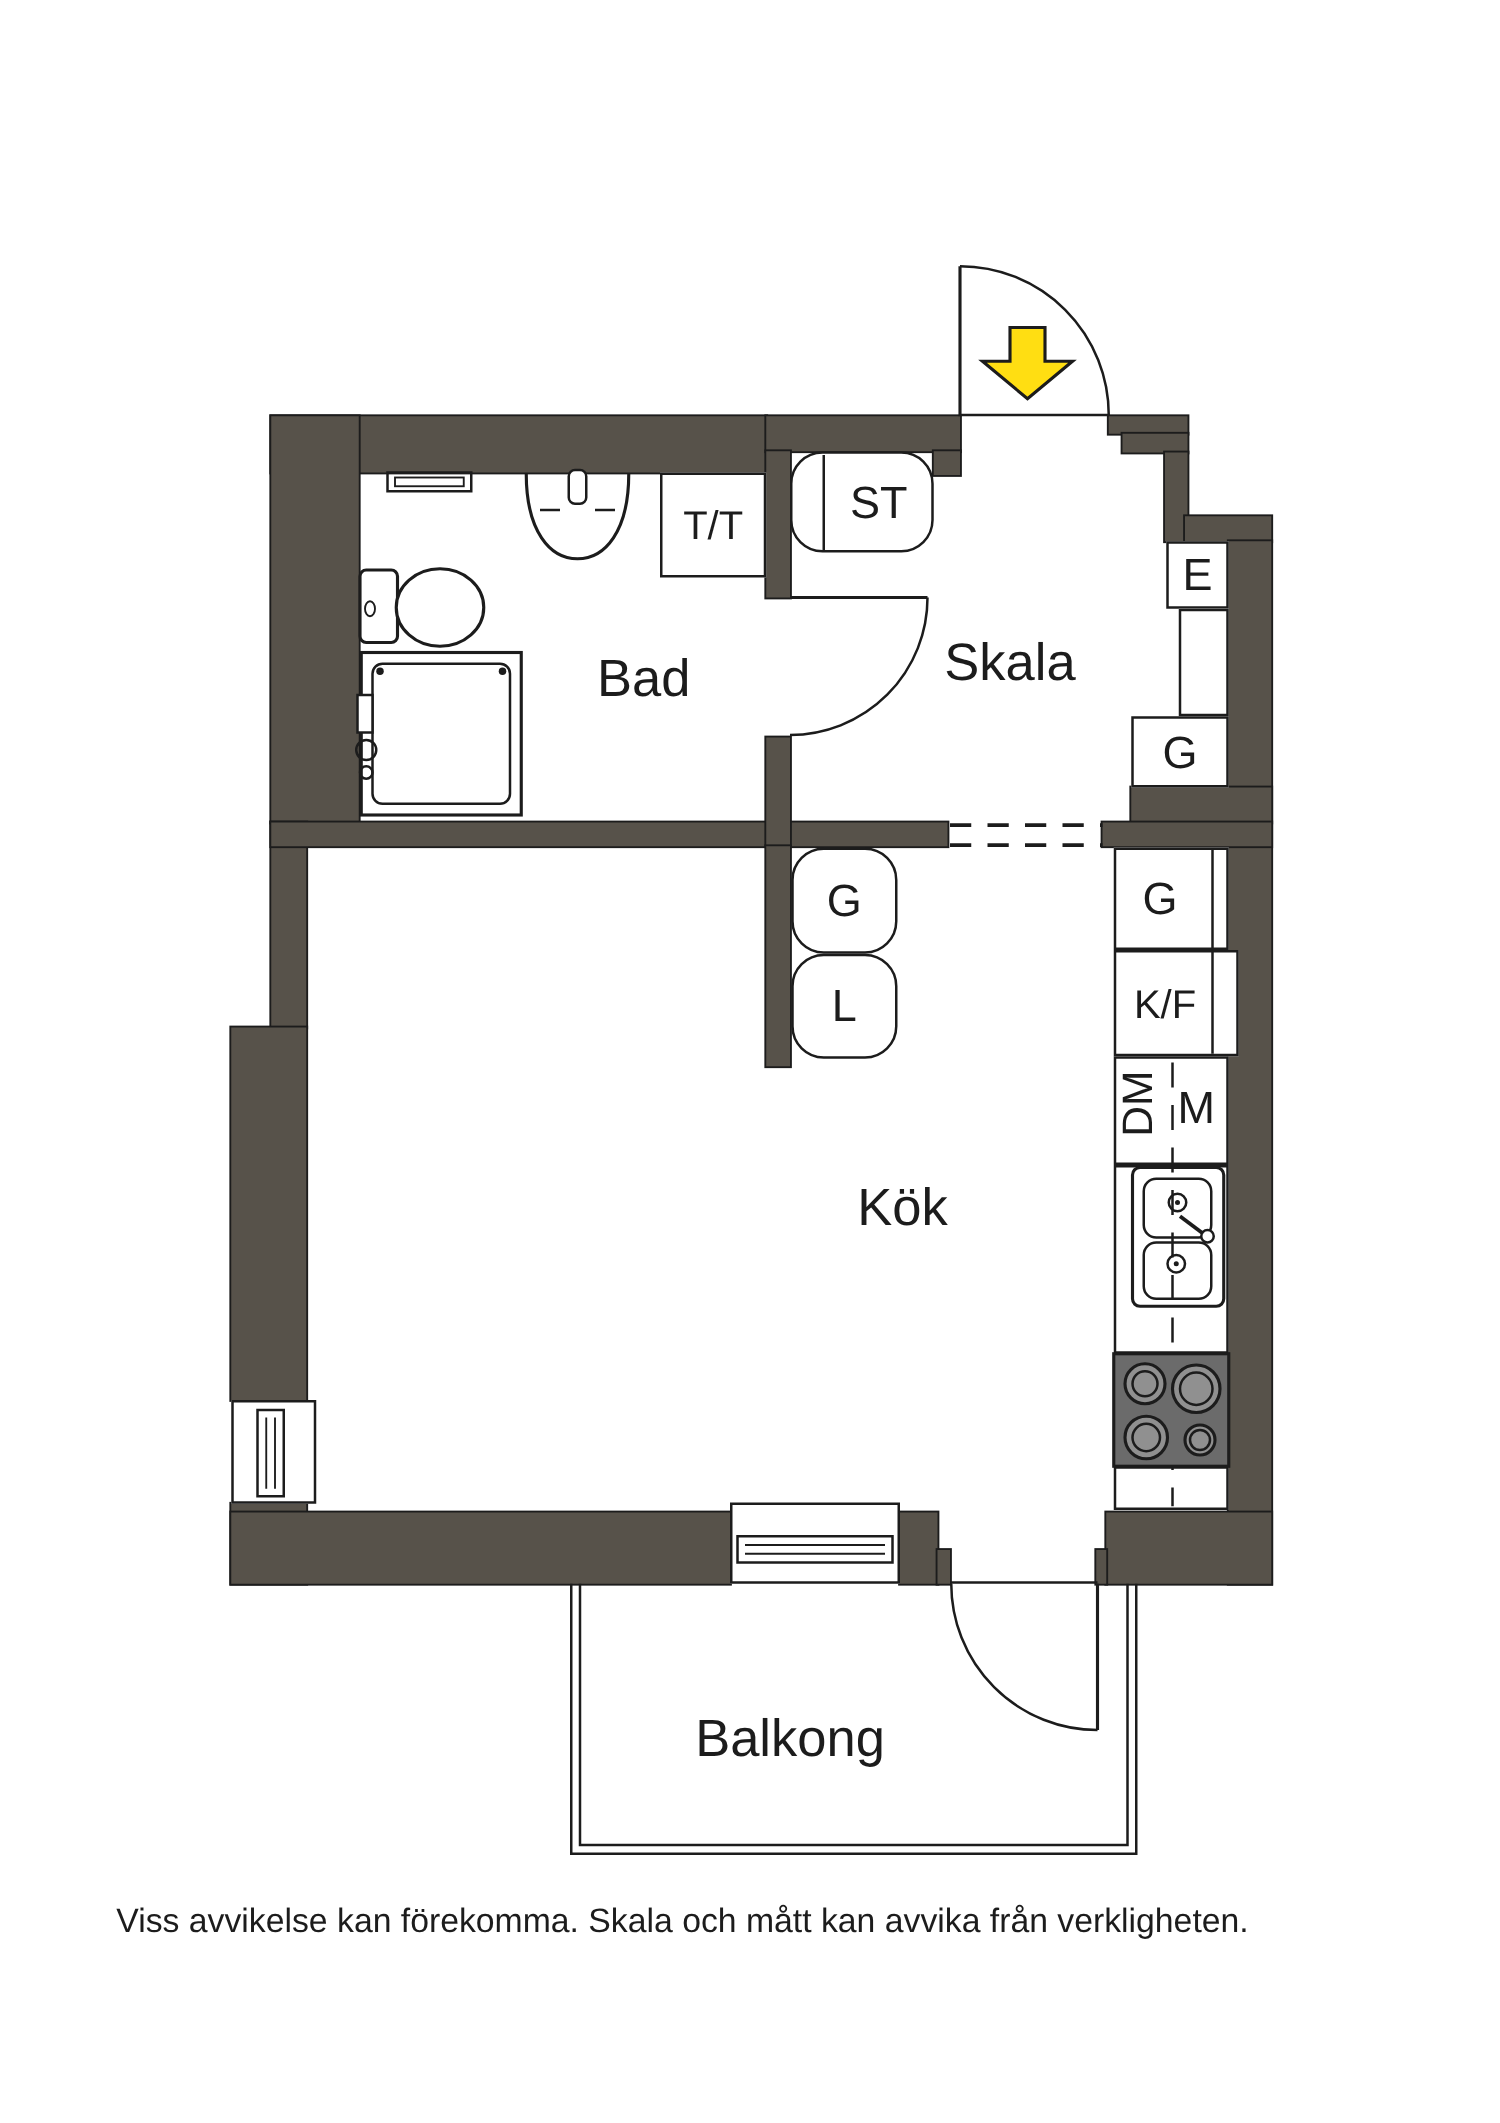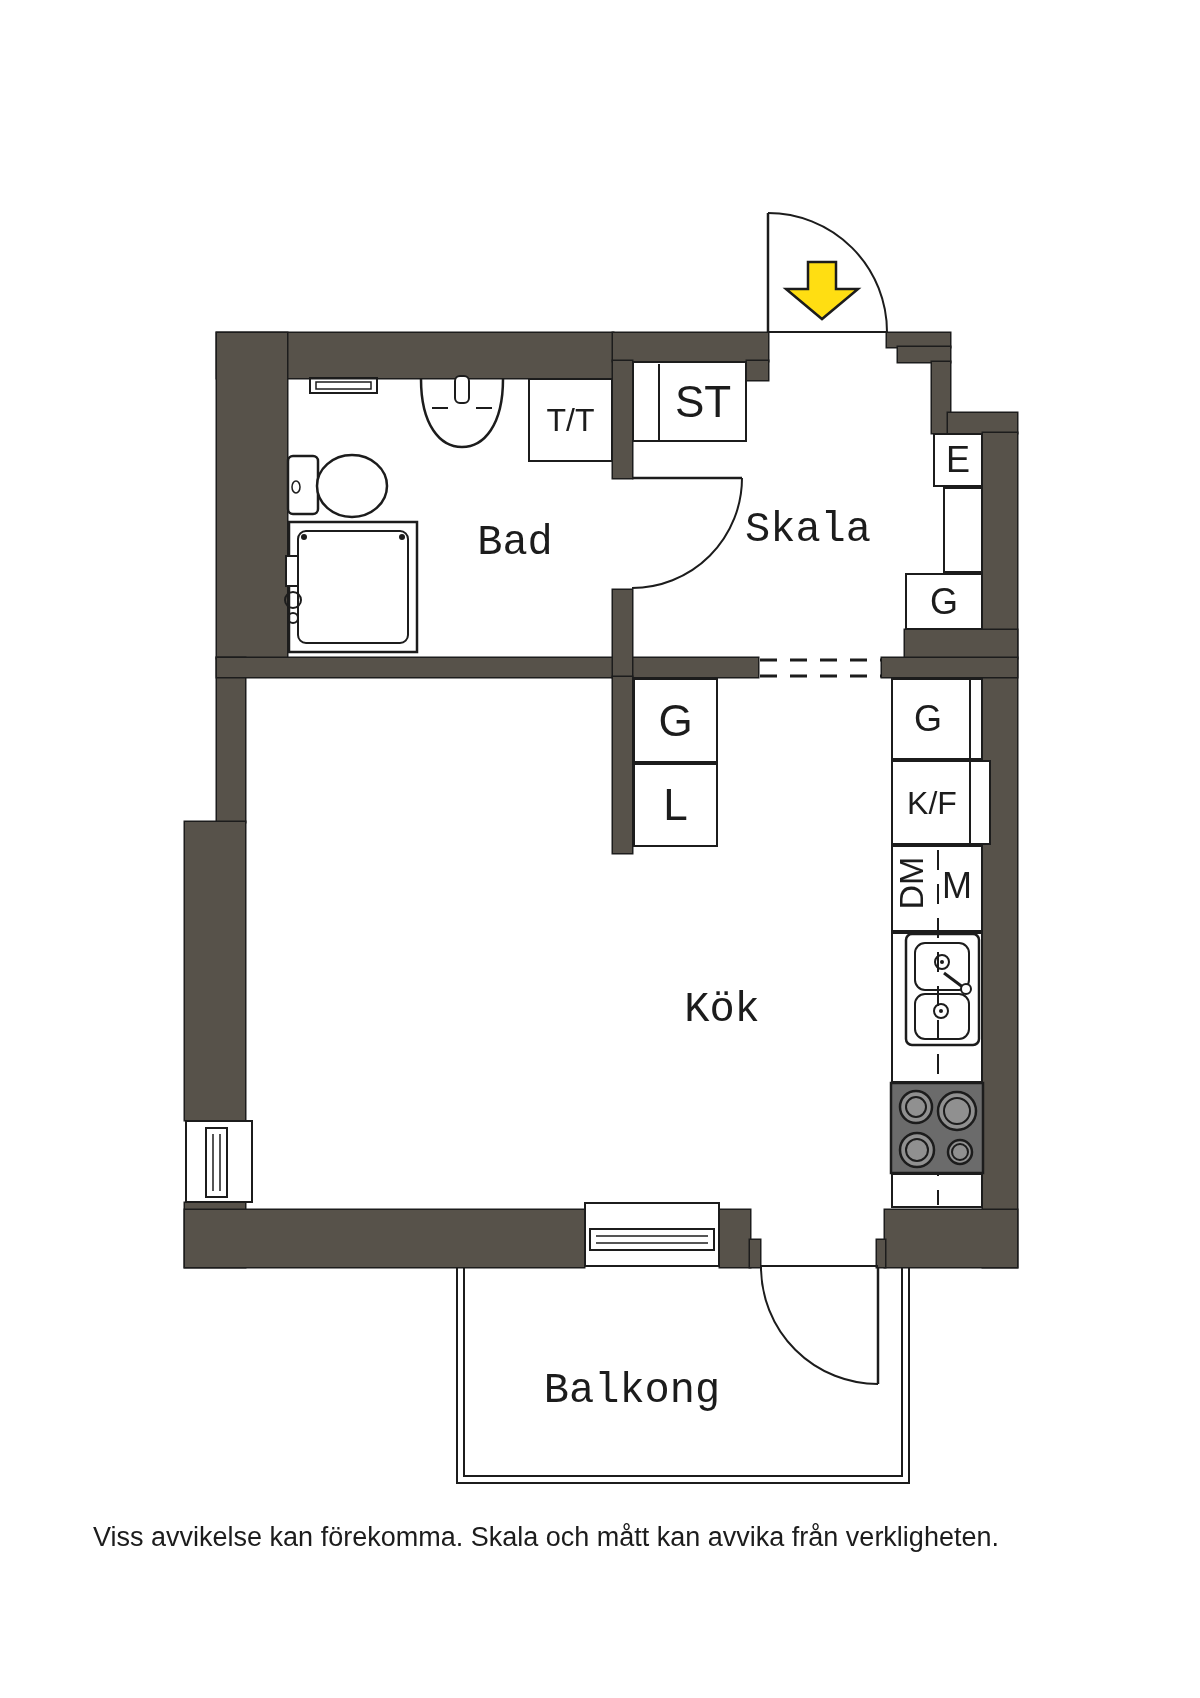--- a/index.html
+++ b/index.html
@@ -5,24 +5,24 @@
   :root{
     --wall:#57524A; --line:#1C1C1C; --stove:#6B6B6B; --burner:#909090;
     --arrow:#FFDE12; --background:#FFFFFF;
   }
   html,body{margin:0;padding:0;background:var(--background);}
   .canvas{position:relative;width:1200px;height:1698px;background:var(--background);
     font-family:"Liberation Sans", sans-serif;color:var(--line);overflow:hidden;}
   .wall{position:absolute;background:var(--wall);box-shadow:0 0 0 1.5px var(--line);}
   .box{position:absolute;background:#fff;border:2px solid var(--line);box-sizing:border-box;
     display:flex;align-items:center;justify-content:center;font-size:36px;line-height:1;}
-  .room-label{position:absolute;transform:translate(-50%,-50%);font-size:42px;white-space:nowrap;font-family:Liberation Mono, monospace;}
+  .room-label{position:absolute;transform:translate(-50%,-50%);font-size:42px;white-space:nowrap;}
   .svg-overlay{position:absolute;left:0;top:0;z-index:3;}
   .box{z-index:2;} .wall{z-index:1;} .room-label{z-index:4;}
-  .fs38{font-size:44px;} .fs32{font-size:32px;}
+  .fs38{font-size:36px;border-radius:26px;} .fs32{font-size:32px;}
   .shift-left{padding-right:18px;}
   .dm-label{position:absolute;left:911px;top:883px;transform:translate(-50%,-50%) rotate(-90deg);
     font-size:34px;z-index:4;}
   .m-label{position:absolute;left:957px;top:886px;transform:translate(-50%,-50%);font-size:36px;z-index:4;}
   .caption{position:absolute;left:546px;top:1537px;transform:translate(-50%,-50%);
     font-size:27px;white-space:nowrap;z-index:4;}
   svg .ln{stroke:var(--line);fill:none;}
 </style>
 </head>
 <body>
@@ -83,21 +83,21 @@
   <div class="box" style="left:891px;top:1173px;width:92px;height:35px"></div>
 
   <span class="dm-label">DM</span>
   <span class="m-label">M</span>
 
   <div class="box" style="left:185px;top:1120px;width:68px;height:83px"></div>
   <div class="box" style="left:584px;top:1202px;width:136px;height:65px"></div>
 
   <div class="room-label" style="left:515px;top:543px">Bad</div>
   <div class="room-label" style="left:808px;top:530px">Skala</div>
-  <div class="room-label" style="left:722px;top:1010px">Kök</div>
+  <div class="room-label" style="left:722px;top:966px">Kök</div>
   <div class="room-label" style="left:632px;top:1391px">Balkong</div>
 
   <svg class="svg-overlay" width="1200" height="1698" viewBox="0 0 1200 1698">
 
     <g>
       <line class="ln" x1="768" y1="213" x2="768" y2="333" stroke-width="2.5"></line>
       <path class="ln" d="M768 213 A119 119 0 0 1 887 332" stroke-width="2"></path>
       <line class="ln" x1="768" y1="332" x2="887" y2="332" stroke-width="2"></line>
     </g>
 

